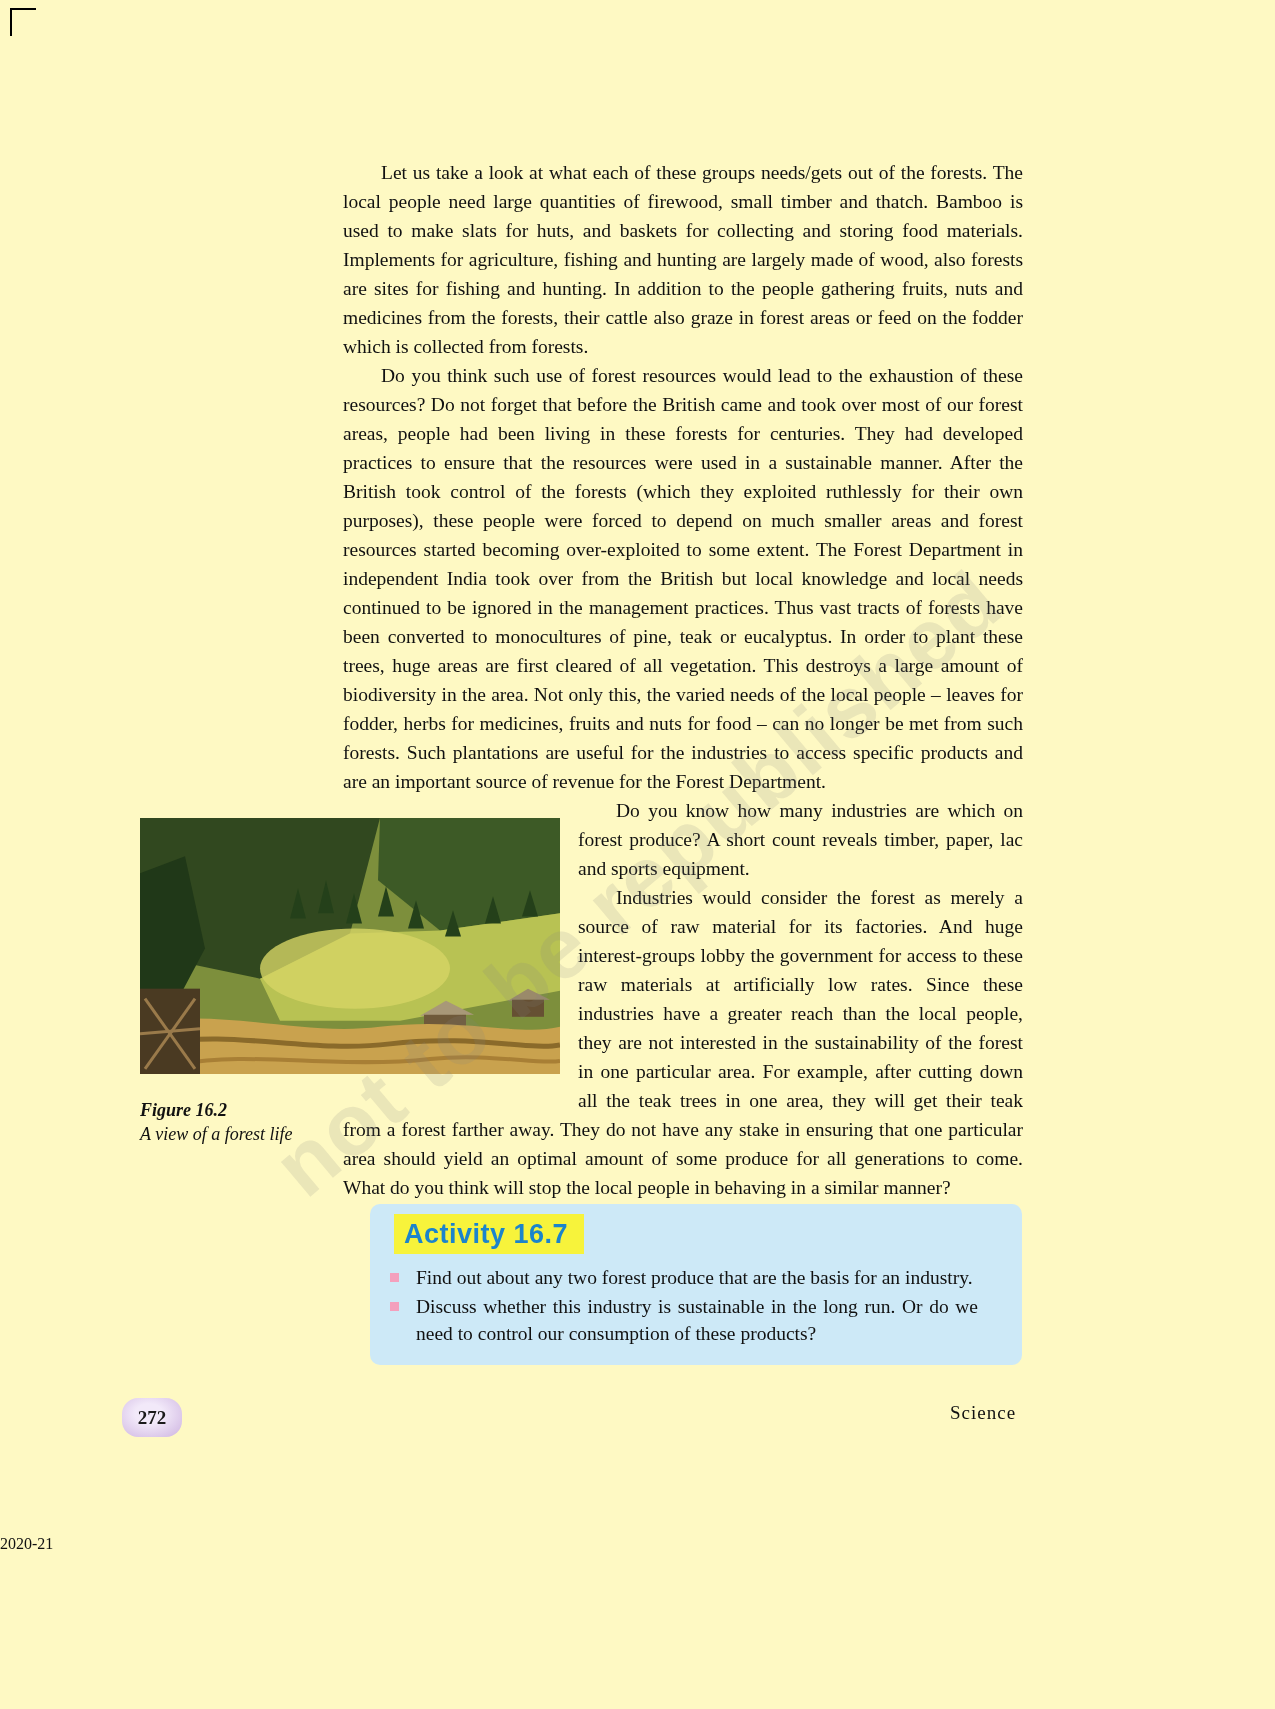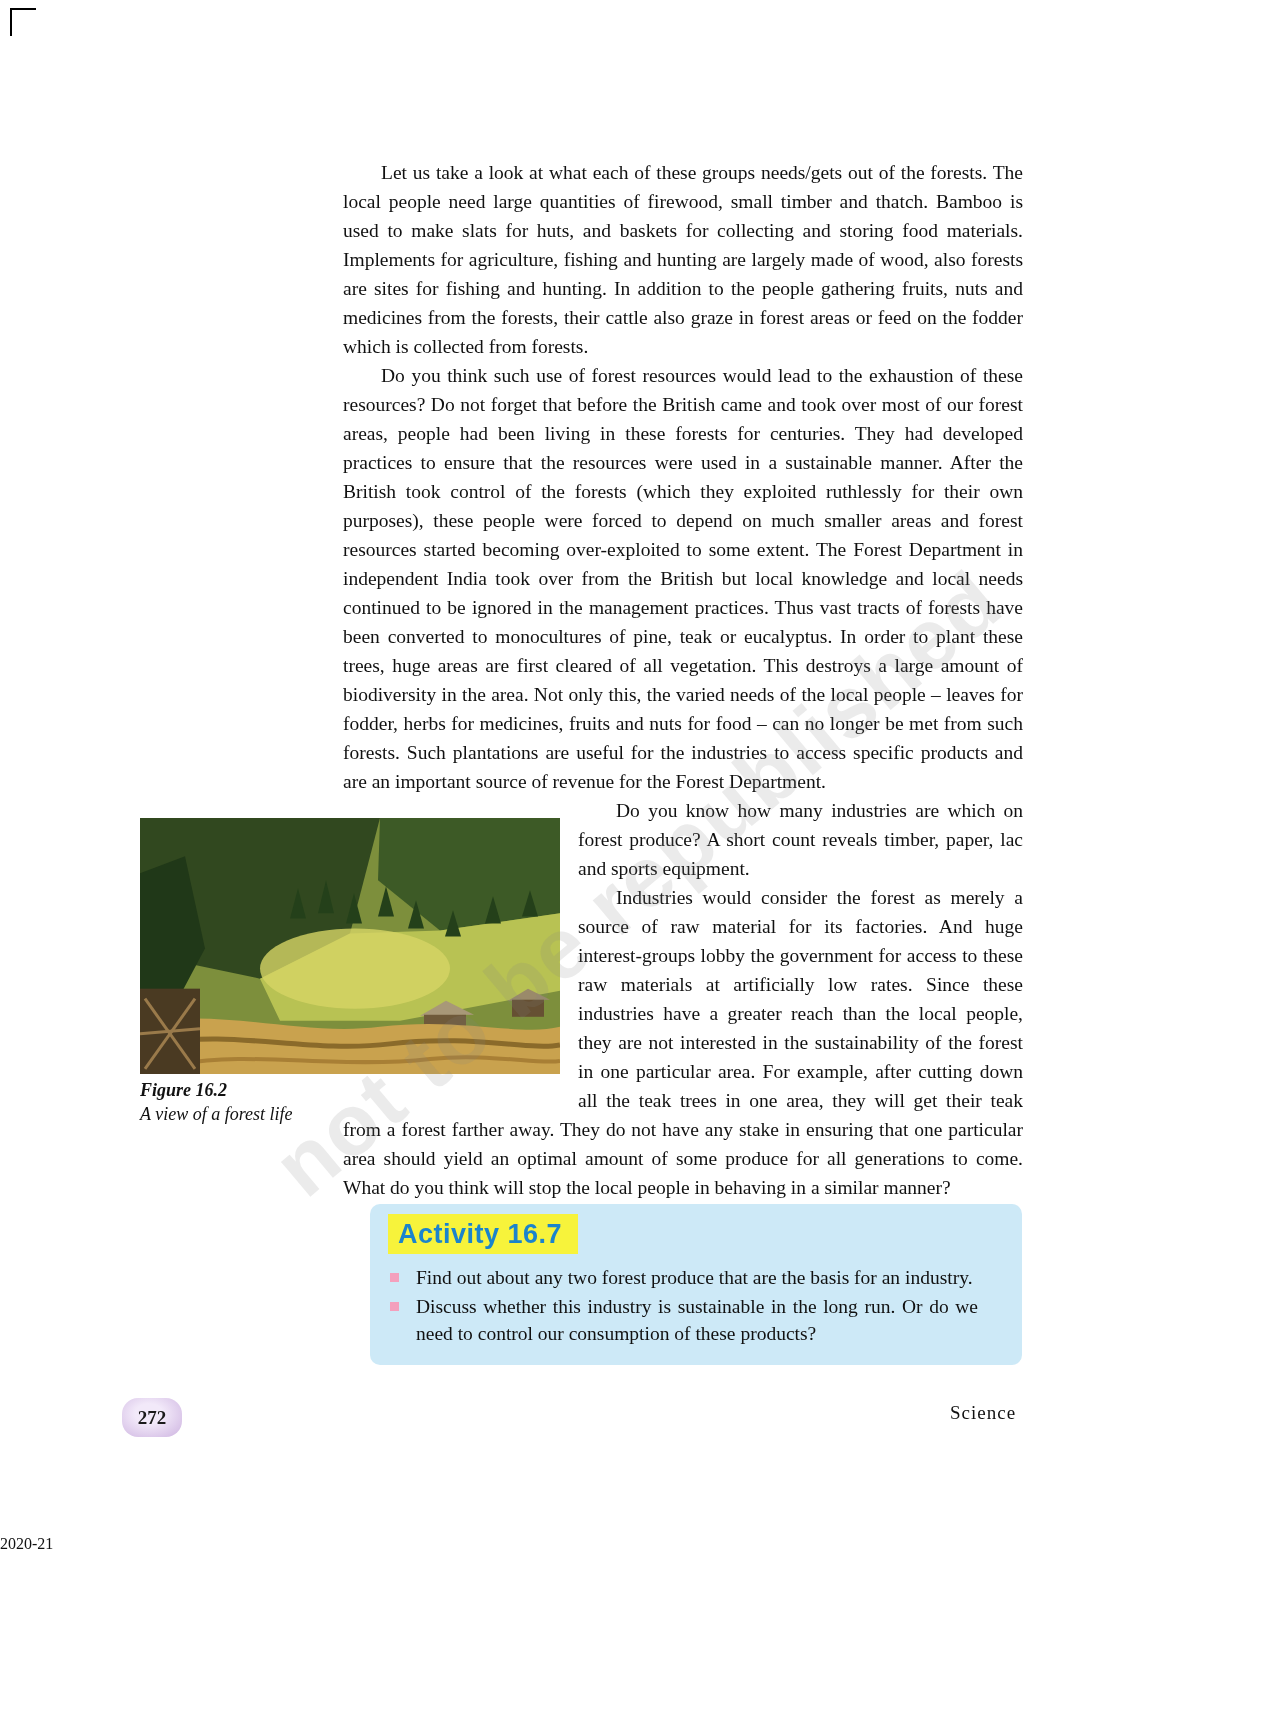--- a/index.html
+++ b/index.html
@@ -1,20 +1,20 @@
 <!DOCTYPE html>
 <html><head>
 <meta charset="utf-8">
 <style>
   html,body { margin:0; padding:0; background:#e8e8e8; }
   .page {
     position:relative;
     width:1275px; height:1709px;
     margin:0 auto;
-    background:#ffffff;
+    background:#fef9c3;
     font-family:"Liberation Serif","DejaVu Serif",serif;
     color:#111;
     overflow:hidden;
   }
   .corner-mark {
     position:absolute; left:10px; top:8px;
     width:24px; height:26px;
     border-left:2px solid #000;
     border-top:2px solid #000;
   }
@@ -24,39 +24,39 @@
     text-align:justify;
     z-index:2;
   }
   .text-col p { margin:0; text-indent:38px; }
   .img-spacer { float:left; width:235px; height:296px; }
 
   .figure-block {
     position:absolute; left:140px; top:818px; width:420px; z-index:2;
   }
   .forest-photo { display:block; width:420px; height:256px; }
-  .figure-caption { margin-top:4px; width:230px; font-size:18px; line-height:24px; }
+  .figure-caption { margin-top:24px; width:230px; font-size:18px; line-height:24px; }
   .figure-caption .cap-title { font-weight:bold; font-style:italic; }
   .figure-caption .cap-text { font-style:italic; }
 
   .activity-box {
     position:absolute; left:370px; top:1204px; width:652px; min-height:158px;
     background:#cde9f7; border-radius:10px; z-index:2;
     box-sizing:border-box; padding:10px 28px 16px 16px;
   }
   .activity-title {
     display:inline-block;
     background:#f7f33b;
     color:#1b84cc;
     font-family:"Liberation Sans","DejaVu Sans",sans-serif;
     font-weight:bold;
     font-size:27px;
     line-height:30px;
     padding:5px 16px 5px 10px;
-    margin-left:2px;
+    margin-left:8px;
     letter-spacing:0.5px;
   }
   .activity-bullets { list-style:none; margin:10px 16px 0 0; padding:0; }
   .activity-bullets li {
     position:relative;
     padding-left:30px;
     font-size:19.5px; line-height:27px;
     text-align:justify;
     margin-bottom:2px;
   }

